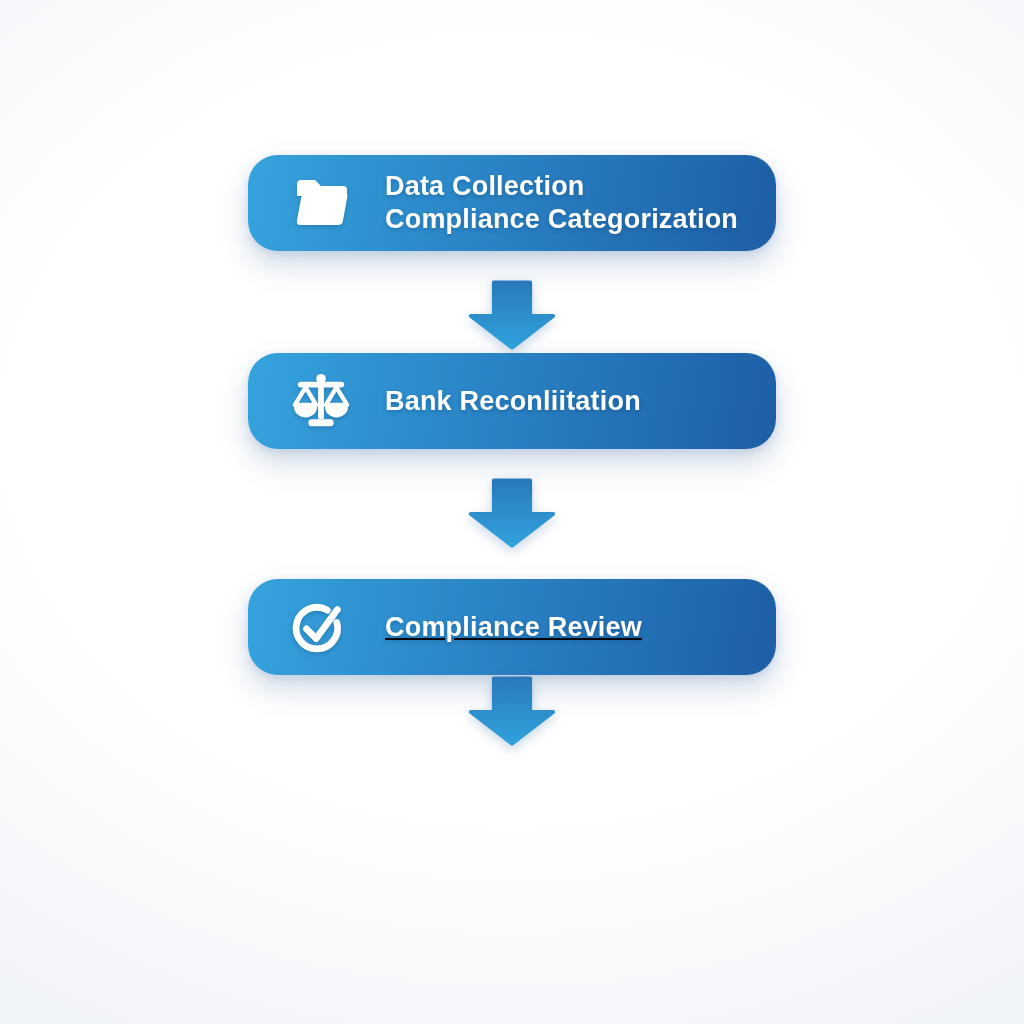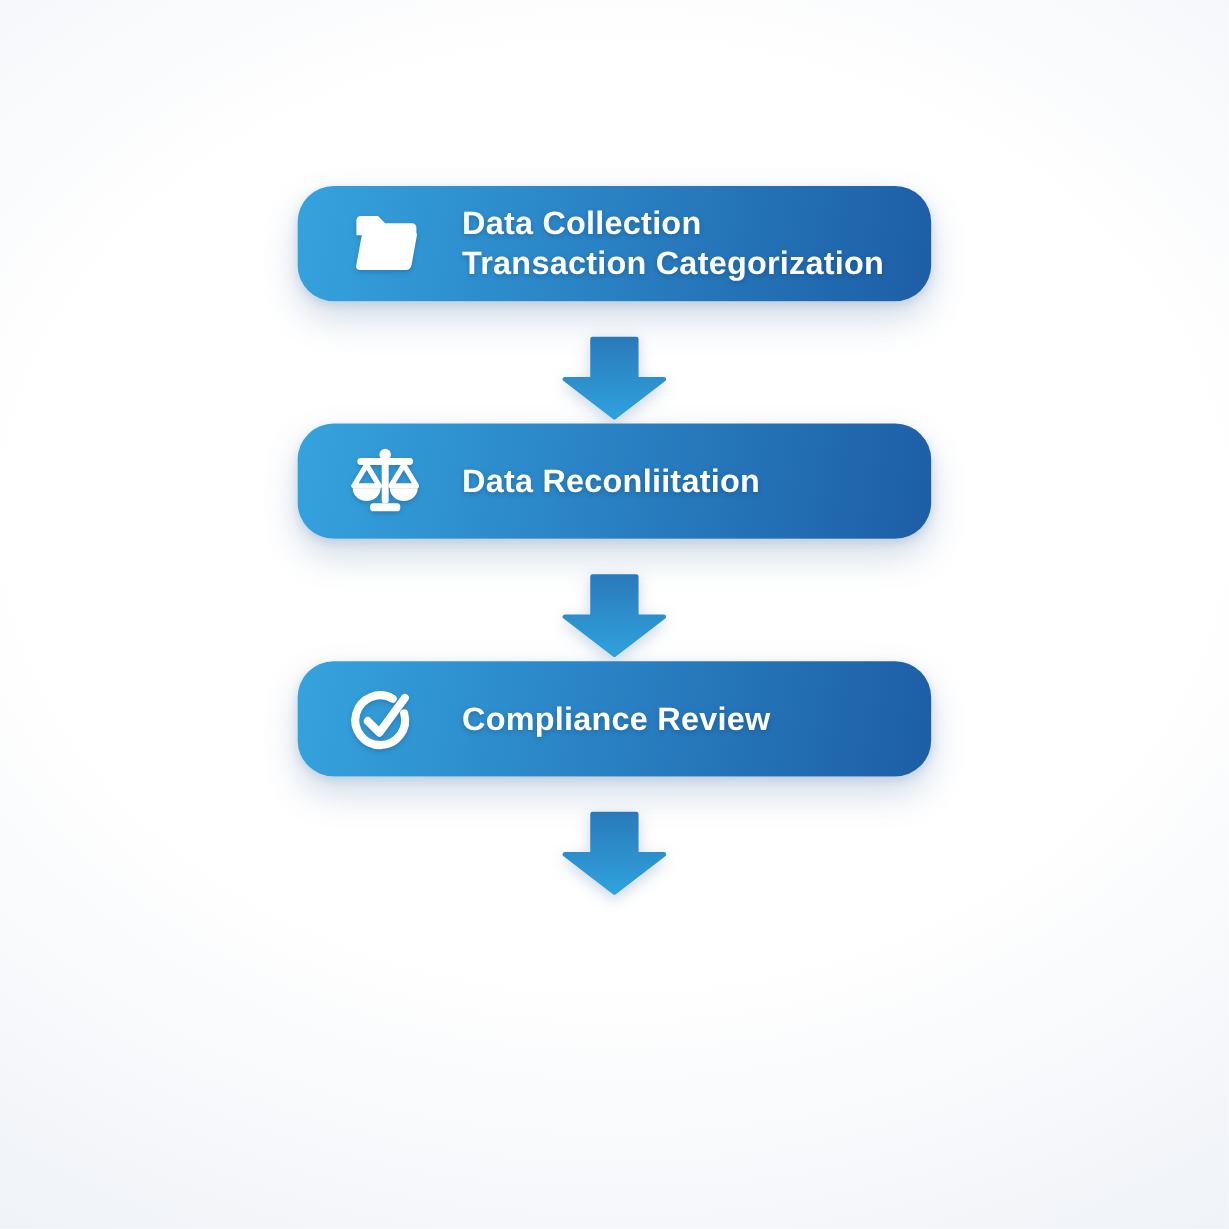--- a/index.html
+++ b/index.html
@@ -23,21 +23,21 @@
     width:528px;
     height:96px;
     border-radius:30px;
     background:linear-gradient(100deg, var(--box-g1) 0%, var(--box-g2) 100%);
     box-shadow:0 14px 30px rgba(40,90,150,0.22), 0 3px 8px rgba(40,90,150,0.14);
     display:flex;
     align-items:center;
   }
   .step-1{top:155px;}
   .step-2{top:353px;}
-  .step-3{top:551px;}
+  .step-3{top:579px;text-decoration:underline;}
   .step-4{top:749px;}
   .icon-wrap{
     width:66px;
     height:66px;
     margin-left:40px;
     flex:0 0 auto;
     display:flex;
     align-items:center;
     justify-content:center;
   }
@@ -82,21 +82,21 @@
 
   <div class="step step-1">
     <span class="icon-wrap">
       <svg width="64" height="54" viewBox="0 0 64 54">
         <path fill="#ffffff" d="M8 8 q0-4 4-4 h14 l6 6 h22 q4 0 4 4 v6 h-50 z"></path>
         <path fill="#ffffff" d="M17 17 h38 q4 0 3.3 3.9 l-4.4 24.2 q-0.7 3.9-4.7 3.9 h-38 q-4 0-3.3-3.9 l4.4-24.2 q0.7-3.9 4.7-3.9 z"></path>
       </svg>
     </span>
     <div class="label">
       <span>Data Collection</span>
-      <span>Transaction Categorization</span>
+      <span>Compliance Categorization</span>
     </div>
   </div>
 
   <svg class="flow-arrow arrow-1" viewBox="0 0 96 74">
     <path d="M29 2 H67 V37 H91 L48 70 L5 37 H29 Z" fill="url(#arrowGrad)" stroke="url(#arrowGrad)" stroke-width="4" stroke-linejoin="round"></path>
   </svg>
 
   <div class="step step-2">
     <span class="icon-wrap">
       <svg width="62" height="58" viewBox="0 0 64 60">
@@ -104,21 +104,21 @@
         <rect x="29" y="7" width="6" height="42" rx="2" fill="#ffffff"></rect>
         <rect x="8" y="10" width="48" height="6" rx="3" fill="#ffffff"></rect>
         <path d="M16 16 L5 34 H27 Z" fill="none" stroke="#ffffff" stroke-width="4.5" stroke-linejoin="round"></path>
         <path d="M4 36 a12 11 0 0 0 24 0 z" fill="#ffffff"></path>
         <path d="M48 16 L37 34 H59 Z" fill="none" stroke="#ffffff" stroke-width="4.5" stroke-linejoin="round"></path>
         <path d="M36 36 a12 11 0 0 0 24 0 z" fill="#ffffff"></path>
         <rect x="19" y="49" width="26" height="7" rx="3" fill="#ffffff"></rect>
       </svg>
     </span>
     <div class="label">
-      <span>Data Reconliitation</span>
+      <span>Bank Reconliitation</span>
       <span></span>
     </div>
   </div>
 
   <svg class="flow-arrow arrow-2" viewBox="0 0 96 74">
     <path d="M29 2 H67 V37 H91 L48 70 L5 37 H29 Z" fill="url(#arrowGrad)" stroke="url(#arrowGrad)" stroke-width="4" stroke-linejoin="round"></path>
   </svg>
 
   <div class="step step-3">
     <span class="icon-wrap">

